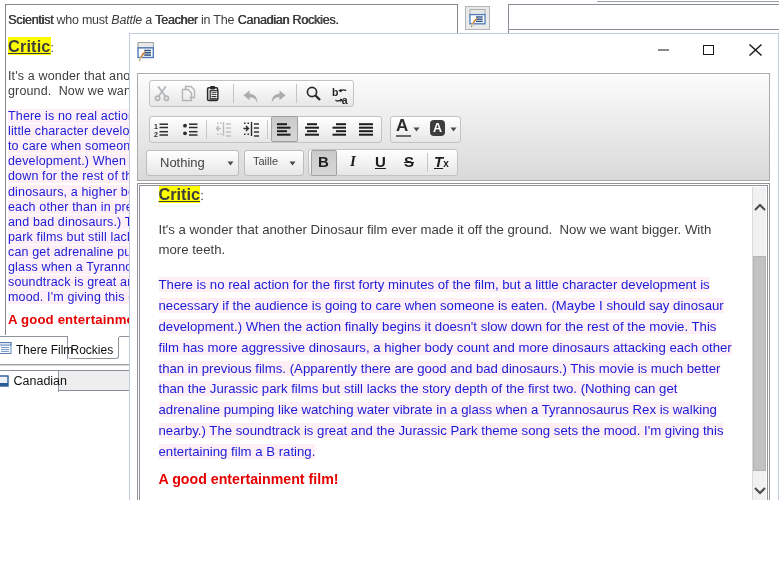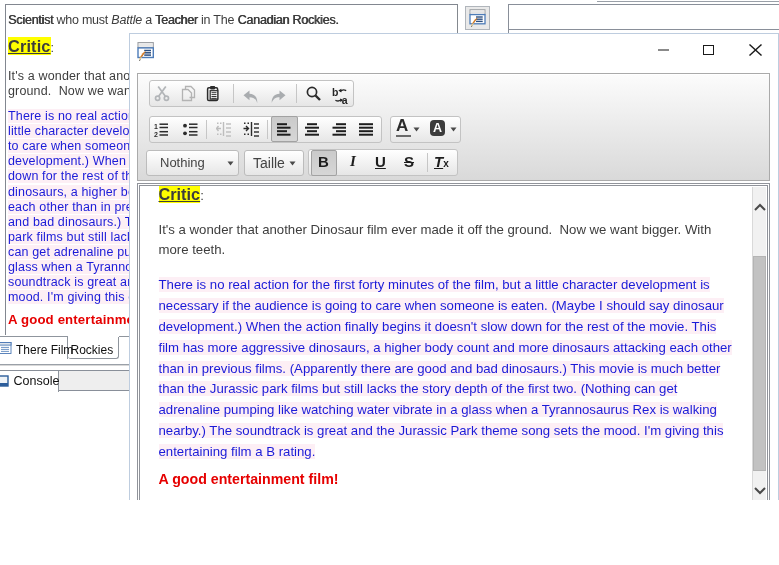--- a/index.html
+++ b/index.html
@@ -100,21 +100,21 @@
   <div class="abs" style="left:0;top:365px;width:129px;height:1px;background:#d8d8d8;"></div>
 
   <div class="abs" id="conbar" style="left:0px;top:369.5px;width:129px;height:21px;"></div>
   <div class="abs" style="left:0px;top:370.5px;width:59px;height:21px;background:#fff;border-right:1px solid #8f959d;"></div>
   <div class="abs" style="left:0px;top:374.5px;width:9px;height:13px;">
     <svg width="9" height="13" viewBox="0 0 9 13">
       <rect x="-4" y="1" width="12" height="10" fill="#eef3f8" stroke="#2c5d9b" stroke-width="1.4"></rect>
       <rect x="-4" y="8" width="12" height="3" fill="#2c5d9b"></rect>
     </svg>
   </div>
-  <div class="abs" style="left:13.5px;top:374px;font-size:12.5px;color:#111;">Console</div>
+  <div class="abs" style="left:13.5px;top:374px;font-size:12.5px;color:#111;">Canadian</div>
 
   <div class="abs" id="dlg"></div>
 
   <div class="abs" style="left:136.5px;top:41.5px;width:17px;height:19px;">
     <svg width="17" height="19" viewBox="0 0 17 19">
       <rect x="1" y="0.6" width="15.3" height="4.8" fill="#fff" stroke="#9a9da1" stroke-width="1.1"></rect>
       <line x1="1.8" y1="2.2" x2="15.5" y2="2.2" stroke="#d9d9d9" stroke-width="0.9"></line>
       <line x1="1.8" y1="3.8" x2="15.5" y2="3.8" stroke="#d9d9d9" stroke-width="0.9"></line>
       <rect x="1" y="5.9" width="15.3" height="9.6" fill="#fff" stroke="#4d7cb8" stroke-width="1.4"></rect>
       <g stroke="#2d4f80" stroke-width="1.5">
@@ -329,21 +329,21 @@
     </div>
 
   <div class="combo" style="left:146px;top:150px;width:92.5px;height:26px;"></div>
   <div class="abs" style="left:160px;top:155px;font-size:13px;color:#444;">Nothing</div>
   <div class="ico" style="left:226.5px;top:160.5px;">
       <svg width="7" height="5">
         <polygon points="0.5,0.5 6.5,0.5 3.5,4.5" fill="#4a4a4a"></polygon>
       </svg>
     </div>
   <div class="combo" style="left:244px;top:150px;width:60px;height:26px;"></div>
-  <div class="abs" style="left:253px;top:155px;font-size:14px;color:#444;">Taille</div>
+  <div class="abs" style="left:253px;top:155px;font-size:11px;color:#444;">Taille</div>
   <div class="ico" style="left:288.5px;top:160.5px;">
       <svg width="7" height="5">
         <polygon points="0.5,0.5 6.5,0.5 3.5,4.5" fill="#4a4a4a"></polygon>
       </svg>
     </div>
   <div class="grp" style="left:308px;top:149px;width:150px;height:27px;"></div>
   <div class="pressed" style="left:310.5px;top:149.5px;width:26.5px;height:26px;"></div>
   <div class="sep" style="left:427px;top:153px;height:19px;"></div>
   <div class="abs" style="left:318px;top:153px;font-size:15px;font-weight:bold;color:#1d1d1d;">B</div>
   <div class="abs" style="left:350px;top:153px;font-size:15px;font-weight:bold;font-style:italic;color:#1d1d1d;font-family:'Liberation Serif',serif;">I</div>

